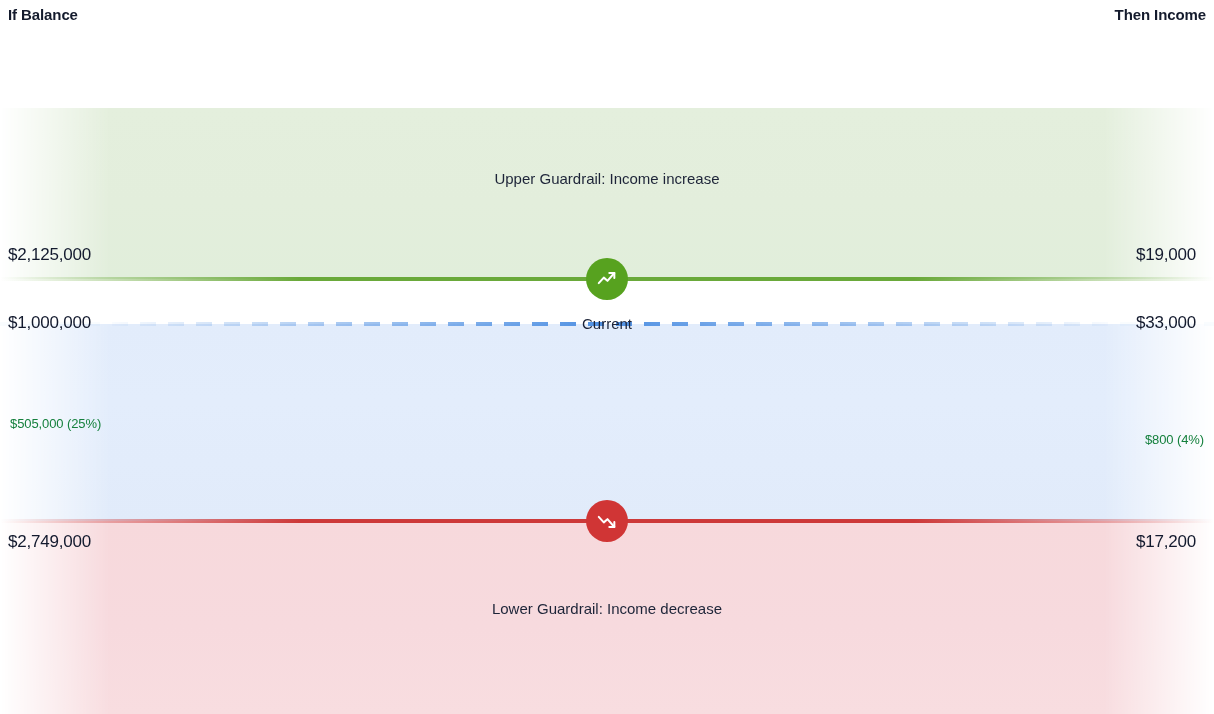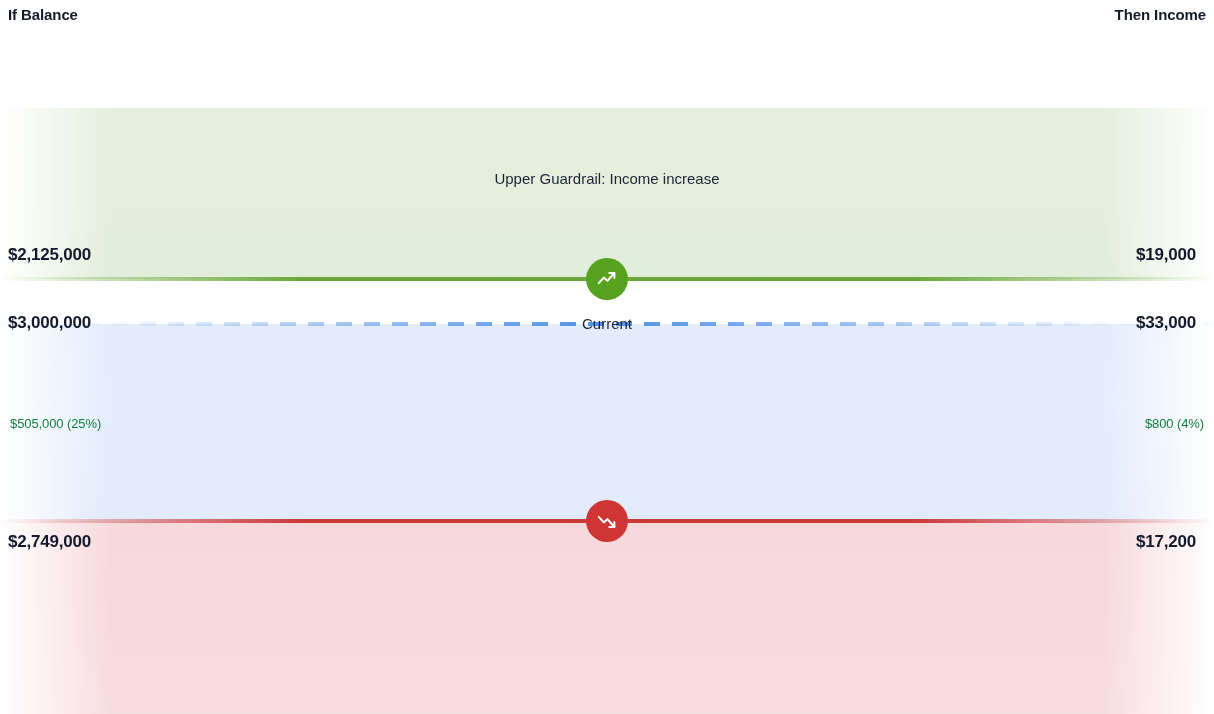--- a/index.html
+++ b/index.html
@@ -132,21 +132,21 @@
     box-sizing: border-box;
   }
   .marker svg { display: block; }
   .marker-up   { top: 258px; background: #57a21f; }
   .marker-down { top: 500px; background: #d03535; }
 
   
   .value {
     position: absolute;
     font-size: 17px;
-    font-weight: 700;
+    font-weight: 400;
     color: #131a2e;
     white-space: nowrap;
     letter-spacing: -0.2px;
     text-align: center;
   }
   .value.left  { left: 8px; }
   .value.right { right: 18px; }
   .v-upper-row { top: 245px; }
   .v-current-row { top: 313px; }
   .v-lower-row { top: 532px; }
@@ -155,21 +155,21 @@
   .delta {
     position: absolute;
     top: 416px;
     font-size: 13px;
     font-weight: 400;
     color: #15803d;
     white-space: nowrap;
     letter-spacing: -0.1px;
   }
   .delta.left  { left: 10px; }
-  .delta.right { right: 10px; }
+  .delta.right { right: 10px; margin-top: 16px; }
 
   
   .caption {
     position: absolute;
     left: 0;
     right: 0;
     text-align: center;
     font-size: 15px;
     color: #1d2438;
     white-space: nowrap;
@@ -215,32 +215,33 @@
 
   <div class="value left v-upper-row">$2,125,000</div>
   <div class="value right v-upper-row">$19,000</div>
 
   <div class="line line-current"></div>
 
   <div class="caption cap-current">
     <span>Current</span>
   </div>
 
-  <div class="value left v-current-row">$3,000,000</div>
+  <div class="value left v-current-row">$1,000,000</div>
   <div class="value right v-current-row">$33,000</div>
 
   <div class="delta left">$505,000 (25%)</div>
   <div class="delta right">$800 (4%)</div>
 
   <div class="line line-lower"></div>
 
   <div class="marker marker-down">
     <svg width="22" height="22" viewBox="0 0 24 24" fill="none" stroke="#ffffff" stroke-width="2.2" stroke-linecap="round" stroke-linejoin="round">
       <polyline points="3,7.5 8.5,13.5 12.5,10 20,18.5"></polyline>
       <polyline points="14.5,18.5 20,18.5 20,13"></polyline>
     </svg>
   </div>
 
   <div class="value left v-lower-row">$2,749,000</div>
   <div class="value right v-lower-row">$17,200</div>
 
+  <div class="caption cap-lower">Lower Guardrail: Income decrease</div>
 
 </div>
 
 </body></html>

